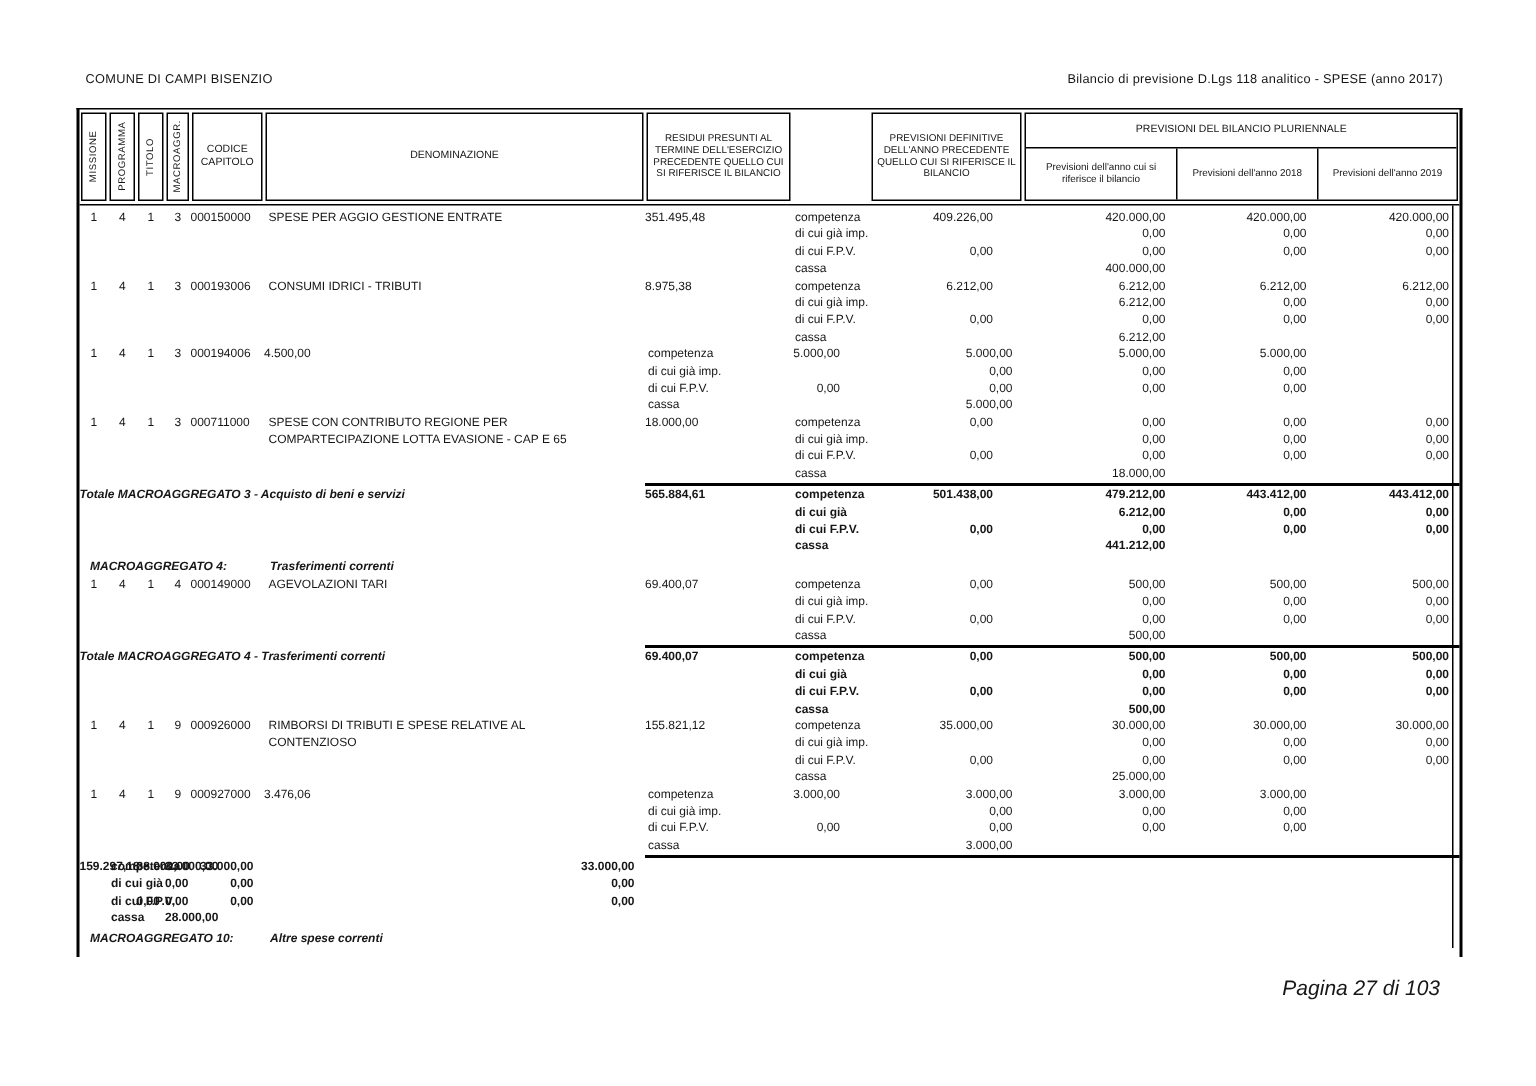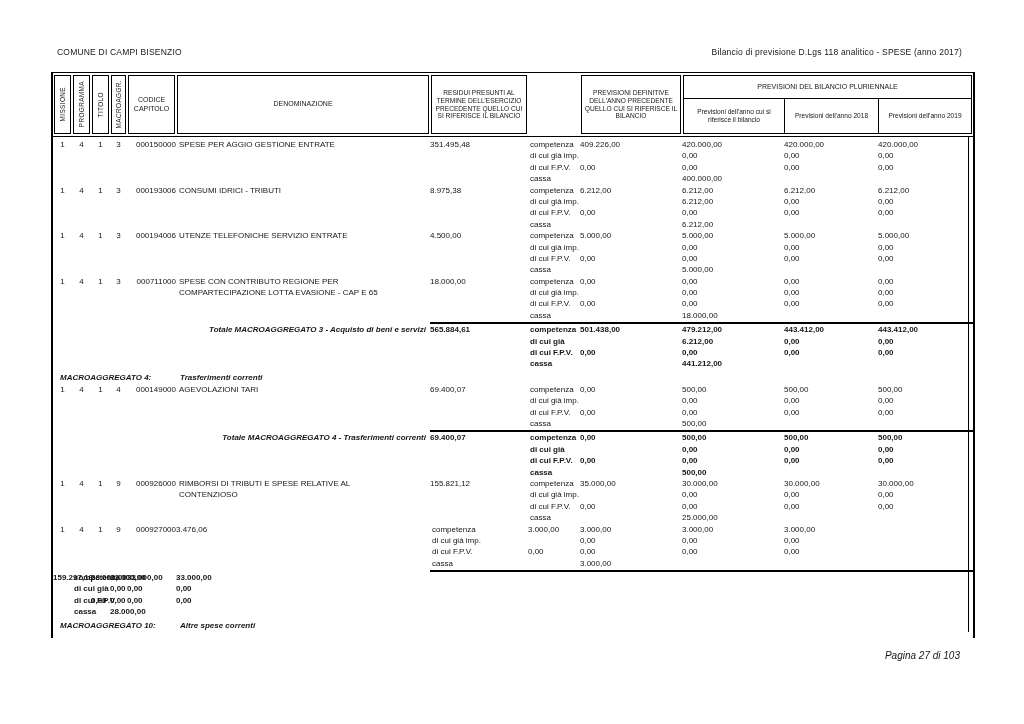--- a/index.html
+++ b/index.html
@@ -3,21 +3,21 @@
 <meta charset="utf-8">
 <style>
   html,body{margin:0;padding:0}
   body{
     width:1024px;height:724px;background:#ffffff;position:relative;overflow:hidden;
     font-family:"Liberation Sans","DejaVu Sans",sans-serif;color:#161616;
     -webkit-font-smoothing:antialiased;
   }
   .title-left{position:absolute;left:57px;top:47px;font-size:8.5px;letter-spacing:.2px}
   .title-right{position:absolute;right:62px;top:47px;font-size:8.5px;letter-spacing:.2px}
-  .footer{position:absolute;right:64px;top:650px;font-size:10px;font-style:italic}
+  .footer{position:absolute;right:64px;top:650px;font-size:14px;font-style:italic}
 
   .doc-table{
     position:absolute;left:51px;top:72px;width:924px;height:566px;box-sizing:border-box;
     border-top:1px solid #000;border-left:2px solid #000;border-right:2px solid #000;
   }
   
   .thead{height:64px;box-sizing:border-box;border-bottom:1px solid #000;display:flex;position:relative}
   .hb{border:1px solid #000;margin:2px 1px;box-sizing:border-box;display:flex;
       align-items:center;justify-content:center;text-align:center;font-size:7px;line-height:1.2}
   .hb.w-nar{width:17px}.hb.w-nar2{width:15px}
@@ -34,29 +34,29 @@
   .gcell.g2{width:94px;border-left:1px solid #000}
   .gcell.g3{flex:1;border-left:1px solid #000}
   .vert{writing-mode:vertical-rl;transform:rotate(180deg);font-size:6.4px;letter-spacing:.4px;white-space:nowrap}
 
   
   .tbody{position:relative;padding-top:2px;font-size:8px}
   .inner-right-line{position:absolute;top:0;bottom:0;right:4px;width:1px;background:#000}
   .block{display:grid;grid-template-columns:19px 19px 19px 17px 49px 254px 98px 52px 102px 102px 94px 1fr}
   .ln{height:11.4px;line-height:11.4px;white-space:nowrap}
   .code{text-align:center}
-  .cap{text-align:right}
+  .cap{text-align:left}
   .denom{padding-left:3px}
   .residui{text-align:left;padding-right:10px}
   .lblcol{padding-left:2px}
-  .num{text-align:left;padding-right:7px}
+  .num{text-align:right;padding-right:7px}
   .num.pd{padding-right:20px}
   .total{position:relative;margin-top:3px;font-weight:bold}
   .total::before{content:"";position:absolute;top:-2px;left:377px;right:0;height:2px;background:#000}
-  .total .tl{grid-column:1/7;text-align:right;font-style:italic;padding-right:4px}
+  .total .tl{grid-column:1/7;text-align:left;font-style:italic;padding-right:4px}
   .heading{height:13px;line-height:13px;font-weight:bold;font-style:italic;position:relative;margin-top:1px;font-size:8px}
   .heading .hnum{position:absolute;left:7px}
   .heading .hdesc{position:absolute;left:127px}
 </style>
 </head>
 <body>
 
 <div class="title-left">COMUNE DI CAMPI BISENZIO</div>
 <div class="title-right">Bilancio di previsione D.Lgs 118 analitico - SPESE (anno 2017)</div>
 
@@ -205,23 +205,20 @@
         </div>
         <div class="code">
           <div class="ln">1</div>
         </div>
         <div class="code">
           <div class="ln">3</div>
         </div>
         <div class="cap">
           <div class="ln">000194006</div>
         </div>
-        <div class="denom">
-          <div class="ln">UTENZE TELEFONICHE SERVIZIO ENTRATE</div>
-        </div>
         <div class="residui">
           <div class="ln">4.500,00</div>
         </div>
         <div class="lblcol">
           <div class="ln">competenza</div>
           <div class="ln">di cui già imp.</div>
           <div class="ln">di cui F.P.V.</div>
           <div class="ln">cassa</div>
         </div>
         <div class="num pd">

